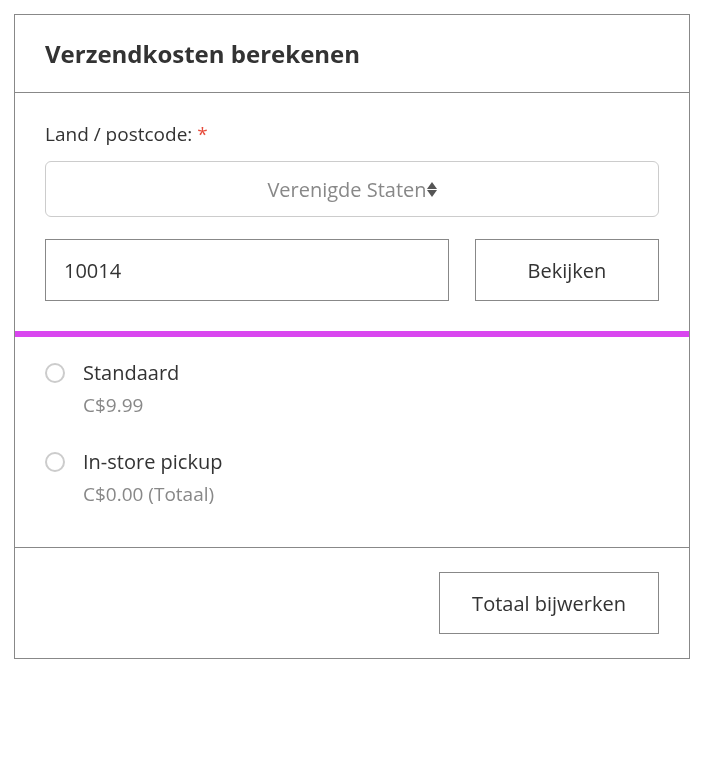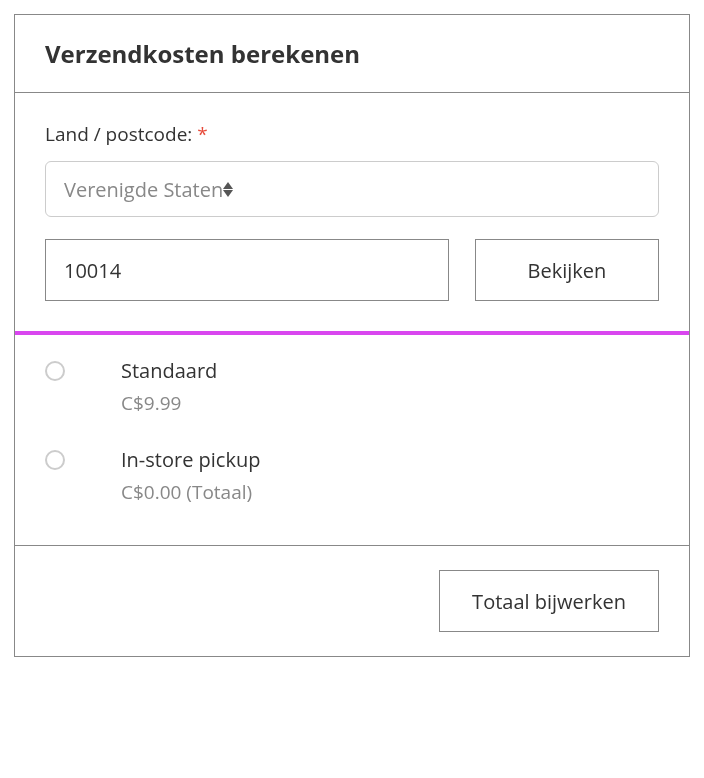--- a/index.html
+++ b/index.html
@@ -20,21 +20,21 @@
       padding: 22px 30px;
       border-bottom: 1.5px solid #888;
     }
     .panel-header h2 {
       font-size: 24px;
       font-weight: 700;
       color: #333;
     }
     .panel-body {
       padding: 28px 30px 30px 30px;
-      border-bottom: 4px solid #d946ef;
+      border-bottom: 6px solid #d946ef;
     }
     .label-row {
       font-size: 19px;
       color: #333;
       margin-bottom: 14px;
     }
     .req {
       color: #e74c3c;
     }
     .select-wrap {
@@ -45,21 +45,21 @@
       width: 100%;
       height: 56px;
       border: 1px solid #ccc;
       border-radius: 6px;
       padding: 0 18px;
       font-size: 20px;
       color: #888;
       background: #fff;
       display: flex;
       align-items: center;
-      justify-content: flex-start;
+      justify-content: center;
       cursor: pointer;
     }
     .select-arrows {
       display: flex;
       flex-direction: column;
       line-height: 0;
       gap: 1px;
       color: #555;
     }
     .select-arrows svg {
@@ -105,21 +105,20 @@
       border: 2px solid #ccc;
       border-radius: 50%;
       margin-top: 4px;
       flex-shrink: 0;
       cursor: pointer;
     }
     .radio-label {
       display: flex;
       flex-direction: column;
       gap: 6px;
-      margin-left: 38px;
     }
     .radio-title {
       font-size: 20px;
       color: #333;
     }
     .radio-sub {
       font-size: 19px;
       color: #888;
     }
     .footer {

